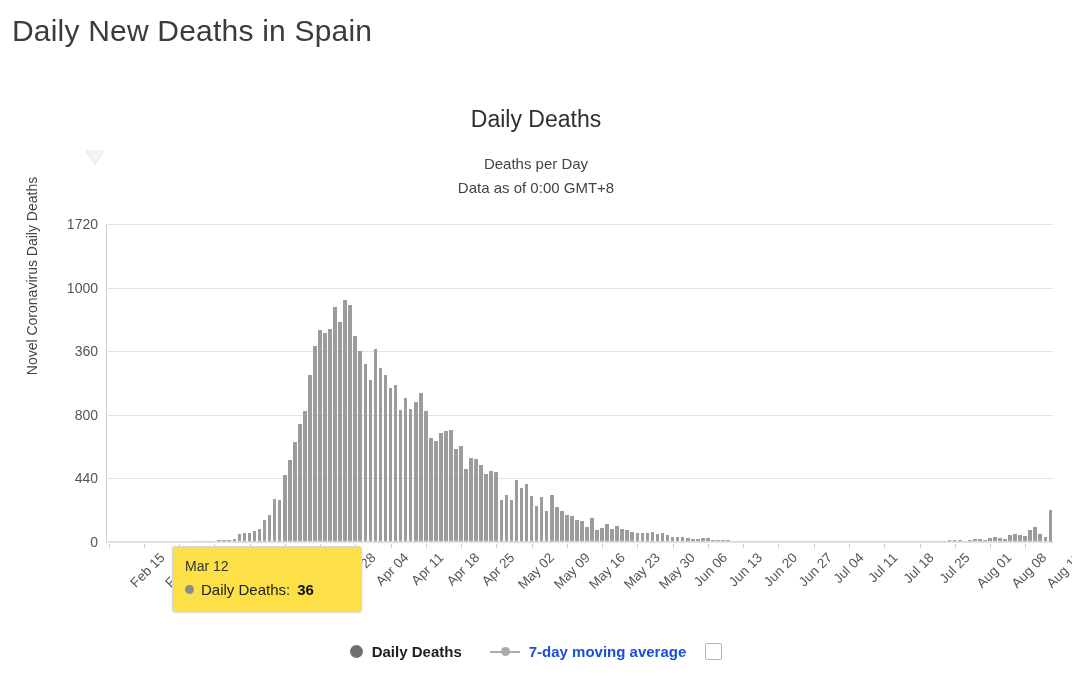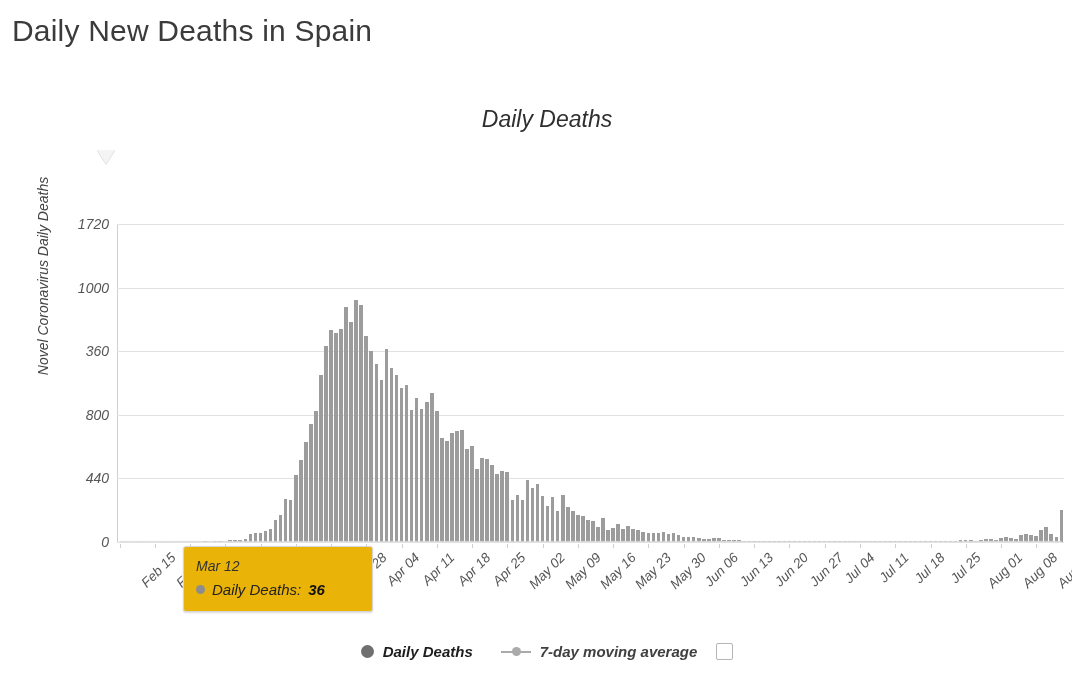--- a/index.html
+++ b/index.html
@@ -20,25 +20,24 @@
     left: 12px;
     top: 14px;
     font-size: 30px;
     font-weight: 400;
     color: #3b3b3b;
     letter-spacing: 0.2px;
     white-space: nowrap;
   }
   #chart-card {
     position: absolute;
-    left: 11px;
+    left: 0px;
     top: 88px;
     width: 856px;
     height: 591px;
-    font-style: italic;
   }
   #chart-title {
     position: absolute;
     left: 0;
     top: 18px;
     width: 1072px;
     text-align: center;
     font-size: 23px;
     color: #2f2f2f;
     font-weight: 400;
@@ -160,21 +159,21 @@
     background: #cfcfcf;
   }
 
   
   #tooltip {
     position: absolute;
     left: 172px;
     top: 458px;
     width: 188px;
     height: 64px;
-    background: #eab308;
+    background: #fde047;
     border: 1px solid #d6d6d6;
     border-radius: 3px;
     box-shadow: 0 1px 2px rgba(0,0,0,0.15);
     z-index: 12;
   }
   #tooltip-date {
     position: absolute;
     left: 12px;
     top: 11px;
     font-size: 14px;
@@ -265,39 +264,41 @@
     top: 2px;
     width: 9px;
     height: 9px;
     border-radius: 50%;
     background: #c6c6c6;
   }
   .legend-line.dark::before { background: #aaaaaa; }
   .legend-line.dark::after { background: #aaaaaa; }
   .legend-label-active { color: #1d1d1d; }
   .legend-label-muted { color: #c3c3c3; }
-  .legend-label-muted2 { color: #404040; }
+  .legend-label-muted2 { color: #1d4ed8; }
   .legend-checkbox {
     width: 15px;
     height: 15px;
     border: 1px solid #b5b5b5;
     background: #ffffff;
     border-radius: 2px;
     margin-left: 10px;
     display: inline-block;
   }
 </style>
 </head>
 <body>
 
 <div id="page-title">Daily New Deaths in Spain</div>
 
 <div id="chart-card">
 
   <div id="chart-title">Daily Deaths</div>
+  <div id="chart-subtitle1">Deaths per Day</div>
+  <div id="chart-subtitle2">Data as of 0:00 GMT+8</div>
 
   <div id="y-axis-title">Novel Coronavirus Daily Deaths</div>
   <div id="ytick-wrap">
       <div class="ytick-label" style="top: 318px;">0</div>
       <div class="ytick-label" style="top: 254.4px;">440</div>
       <div class="ytick-label" style="top: 190.8px;">800</div>
       <div class="ytick-label" style="top: 127.2px;">360</div>
       <div class="ytick-label" style="top: 63.6px;">1000</div>
       <div class="ytick-label" style="top: 0px;">1720</div>
     </div>

